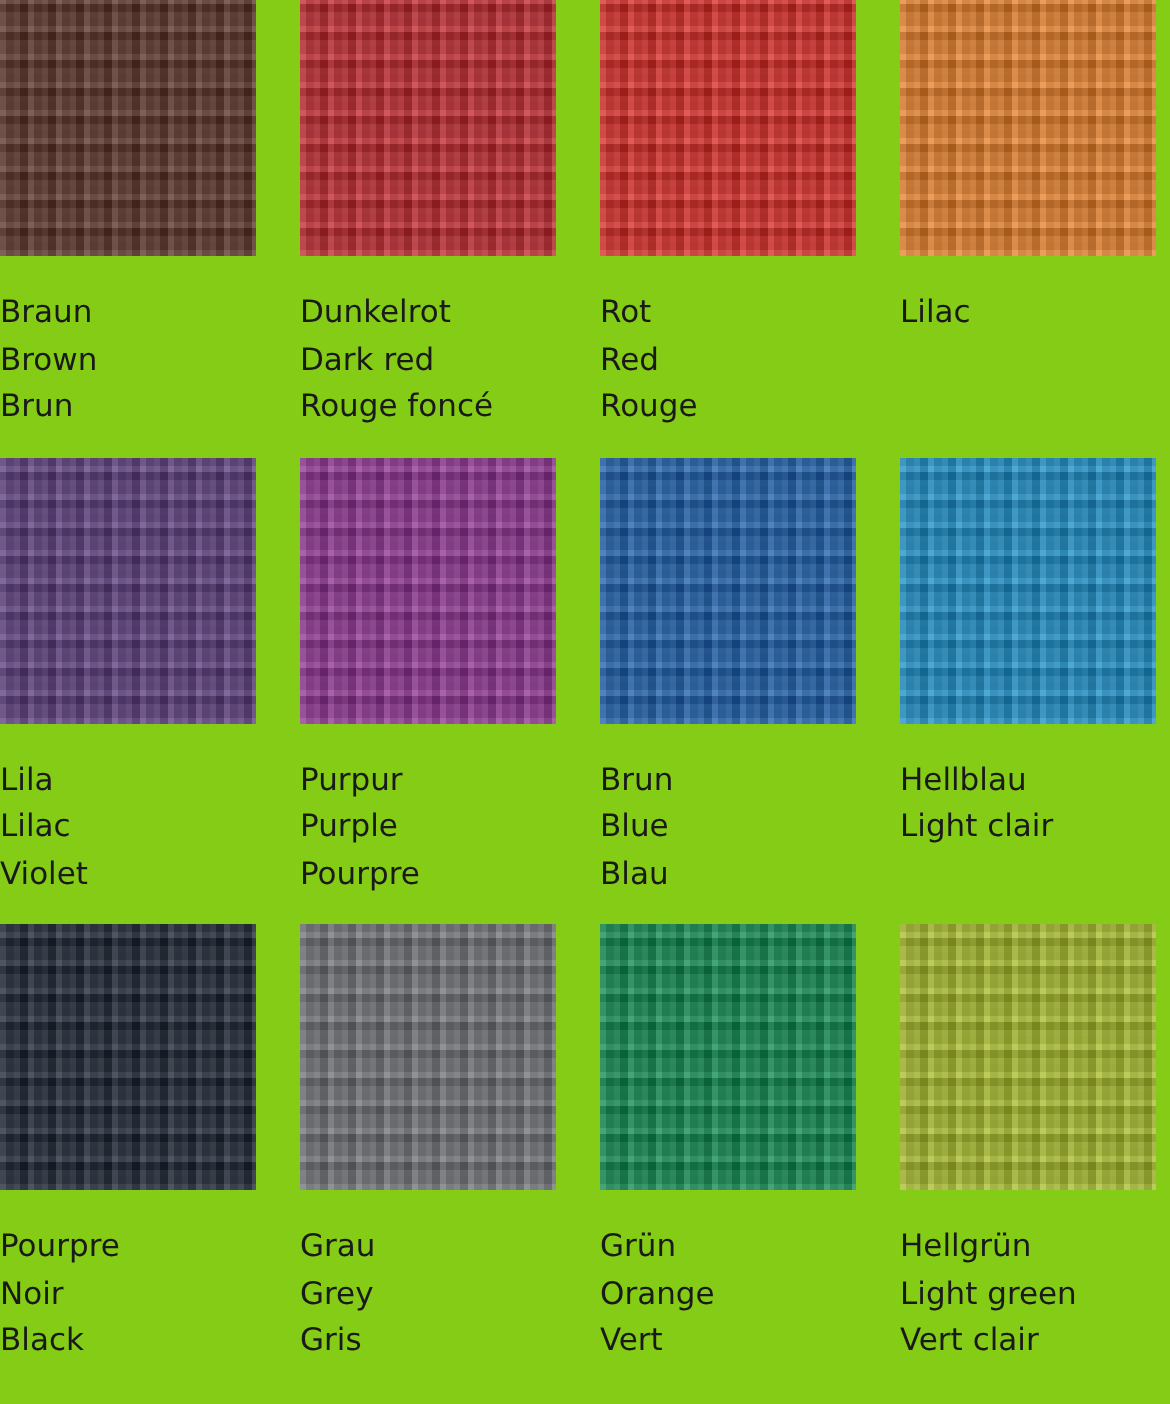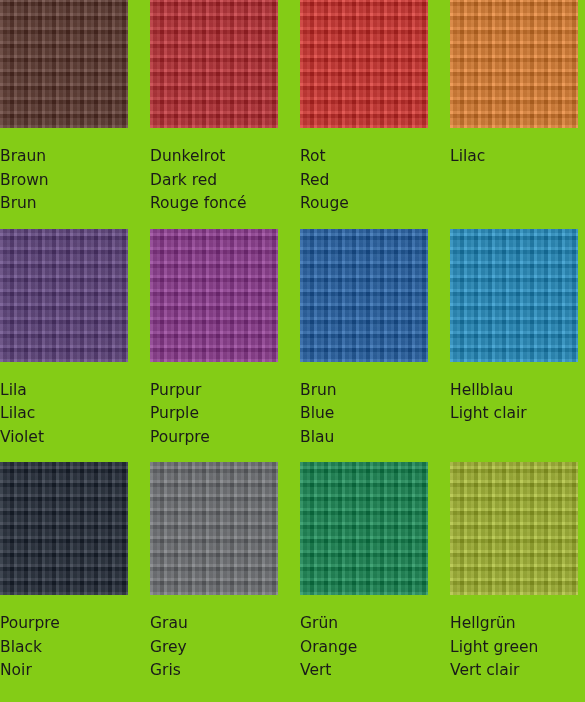--- a/index.html
+++ b/index.html
@@ -159,22 +159,22 @@
         <div class="swatch" style="background-color: rgb(26, 143, 200);"></div>
         <div class="labels">
           <span class="name">Hellblau</span>
           <span class="name">Light clair</span>
         </div>
       </div>
       <div class="cell">
         <div class="swatch" style="background-color: rgb(27, 36, 51);"></div>
         <div class="labels">
           <span class="name">Pourpre</span>
+          <span class="name">Noir</span>
           <span class="name">Black</span>
-          <span class="name">Noir</span>
         </div>
       </div>
       <div class="cell">
         <div class="swatch" style="background-color: rgb(111, 114, 118);"></div>
         <div class="labels">
           <span class="name">Grau</span>
           <span class="name">Grey</span>
           <span class="name">Gris</span>
         </div>
       </div>

